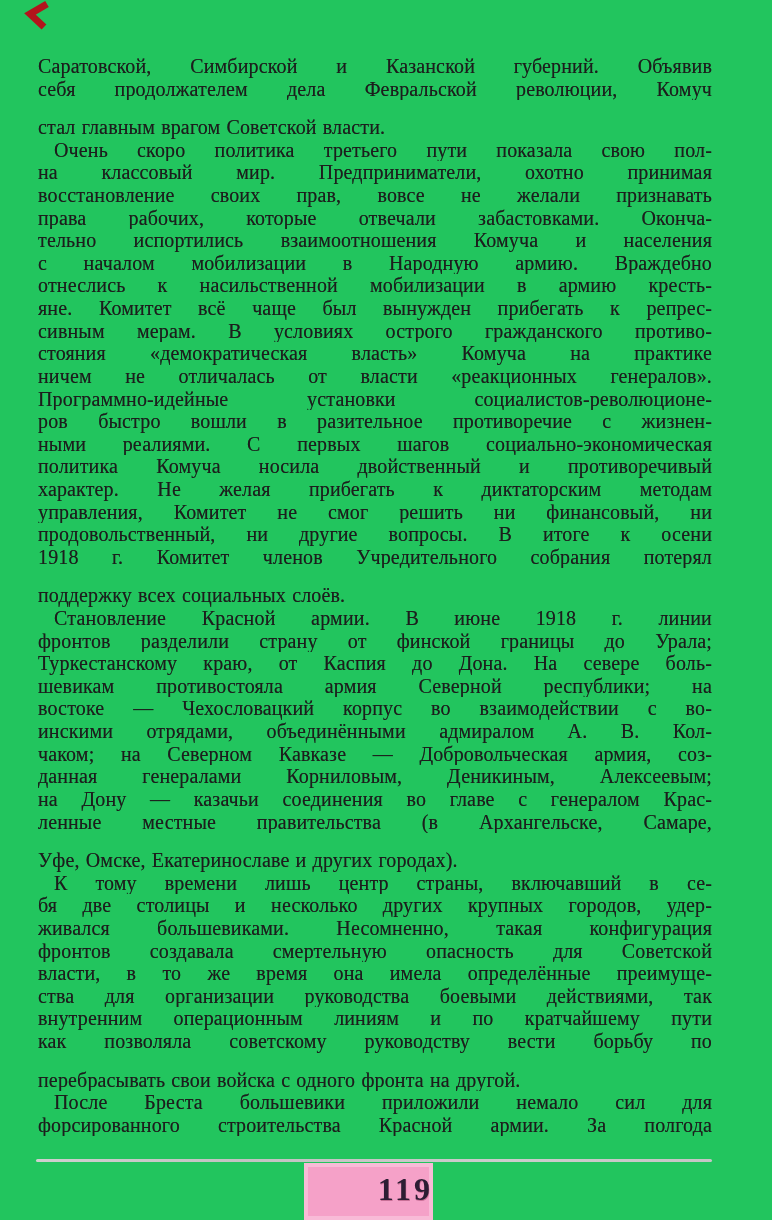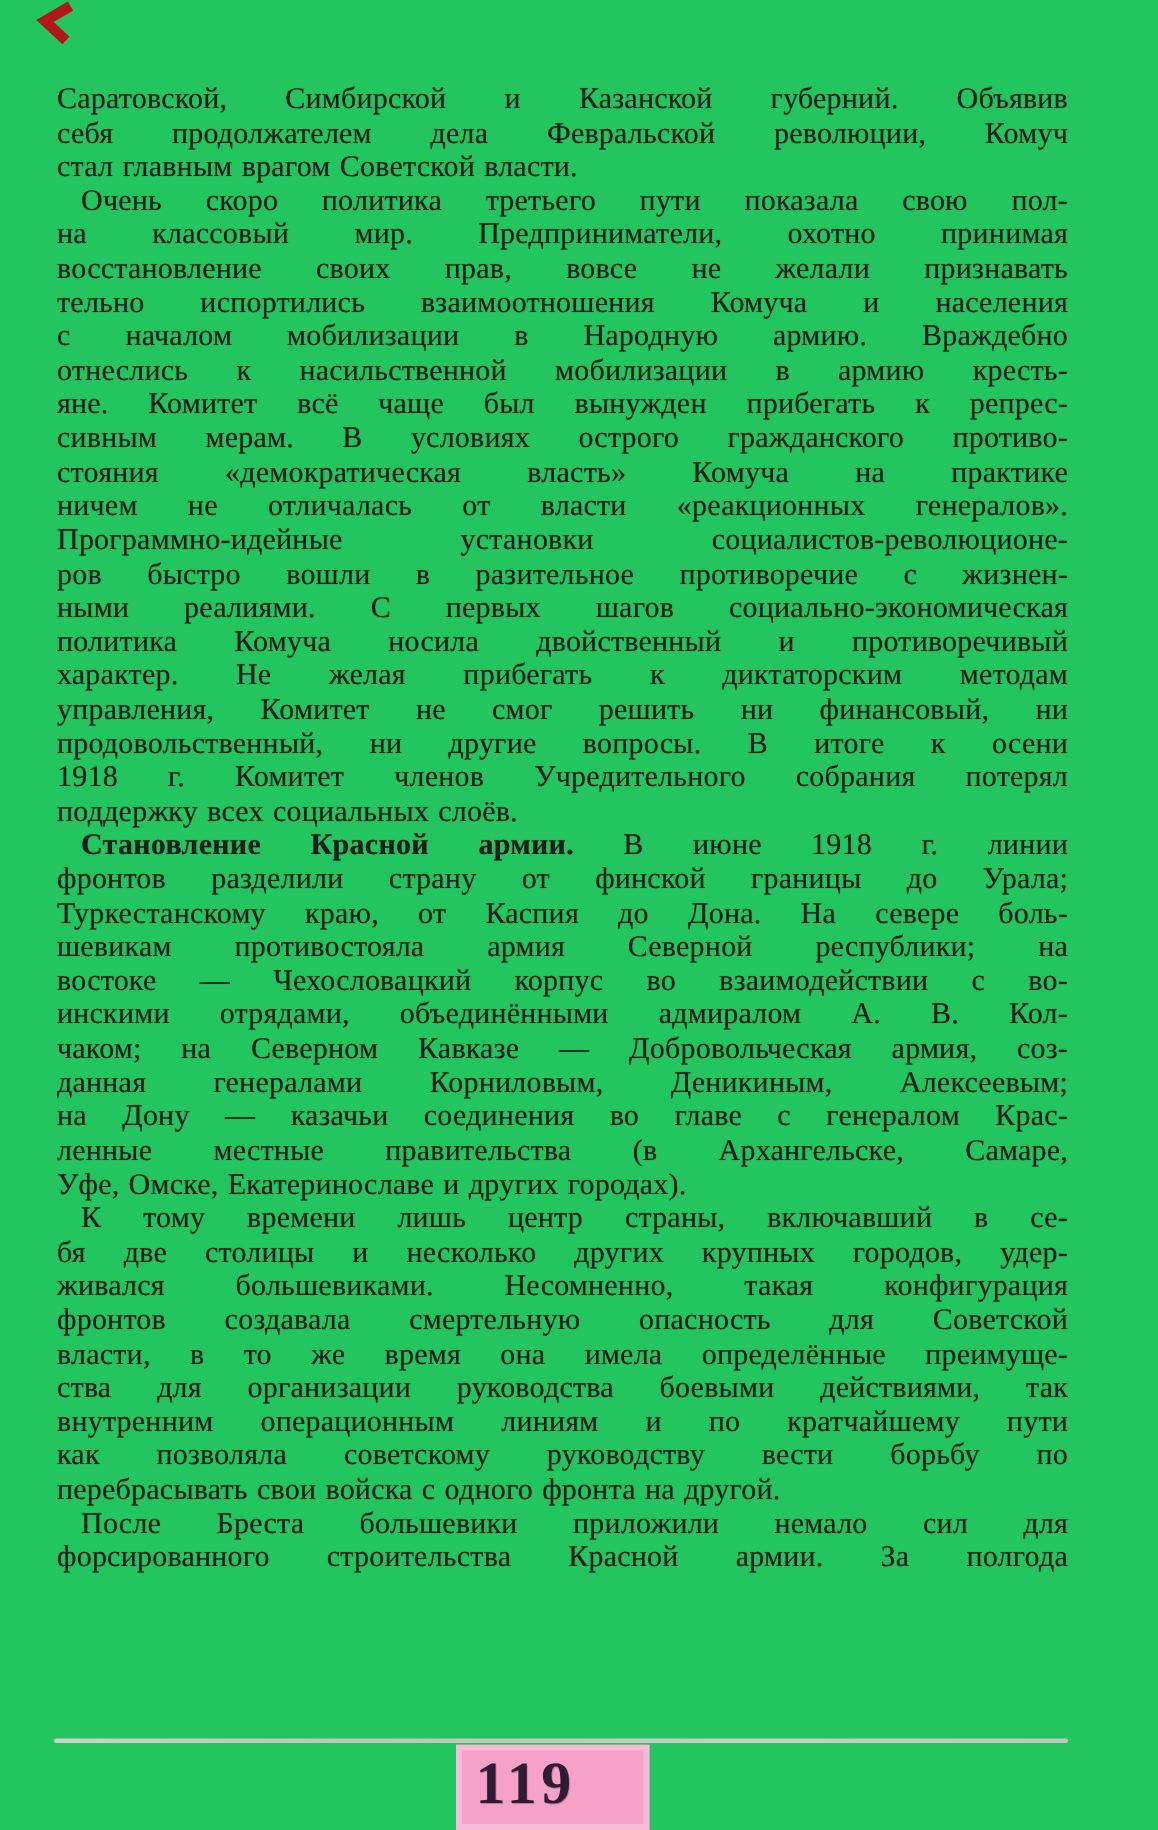--- a/index.html
+++ b/index.html
@@ -35,26 +35,27 @@
   .line {
     height: 22.62px;
     overflow: hidden;
     text-align: justify;
     text-align-last: justify;
     word-spacing: 1px;
     letter-spacing: 0.15px;
   }
   .line.last {
     text-align-last: left;
+    margin-top: 16px;
   }
   .line.indent {
     text-indent: 16px;
   }
   .line b {
-    font-weight: bold;
+    font-weight: normal;
     letter-spacing: 0.2px;
   }
   .footer-rule {
     position: absolute;
     left: 36px;
     top: 1159px;
     width: 676px;
     height: 3px;
     background: linear-gradient(to right, #cfcfcf, #c2c2c2 30%, #cccccc 70%, #c5c5c5);
     border-radius: 2px;
@@ -66,45 +67,45 @@
     width: 129px;
     height: 57px;
     background: var(--tab-pink, #f5a1c8);
     box-shadow: inset 0 0 0 4px rgba(255,255,255,0.28);
   }
   .page-number {
     display: block;
     width: 100%;
     height: 100%;
     line-height: 52px;
-    text-align: left;
-    font-size: 40px;
+    text-align: right;
+    font-size: 32px;
     font-weight: bold;
     letter-spacing: 3px;
     color: var(--page-num, #2c1d33);
     text-shadow: 0.5px 0.5px 0.5px rgba(120,20,60,0.35);
-    margin-left: 13px;
   }
 </style>
 </head>
 <body>
 
 <div class="page">
 
   <svg class="corner-mark" viewBox="0 0 36 34" xmlns="http://www.w3.org/2000/svg">
     <path id="corner-mark-path" d="M 25 3 L 8 13 L 22 26" fill="none" stroke="#b3151c" stroke-width="7" stroke-linejoin="miter"></path>
   </svg>
 
   <div class="text-block" id="text-root">
       <div class="line">Саратовской, Симбирской и Казанской губерний. Объявив</div>
       <div class="line">себя продолжателем дела Февральской революции, Комуч</div>
       <div class="line last">стал главным врагом Советской власти.</div>
       <div class="line indent">Очень скоро политика третьего пути показала свою пол-</div>
       <div class="line">на классовый мир. Предприниматели, охотно принимая</div>
       <div class="line">восстановление своих прав, вовсе не желали признавать</div>
+      <div class="line">права рабочих, которые отвечали забастовками. Оконча-</div>
       <div class="line">тельно испортились взаимоотношения Комуча и населения</div>
       <div class="line">с началом мобилизации в Народную армию. Враждебно</div>
       <div class="line">отнеслись к насильственной мобилизации в армию кресть-</div>
       <div class="line">яне. Комитет всё чаще был вынужден прибегать к репрес-</div>
       <div class="line">сивным мерам. В условиях острого гражданского противо-</div>
       <div class="line">стояния «демократическая власть» Комуча на практике</div>
       <div class="line">ничем не отличалась от власти «реакционных генералов».</div>
       <div class="line">Программно-идейные установки социалистов-революционе-</div>
       <div class="line">ров быстро вошли в разительное противоречие с жизнен-</div>
       <div class="line">ными реалиями. С первых шагов социально-экономическая</div>

